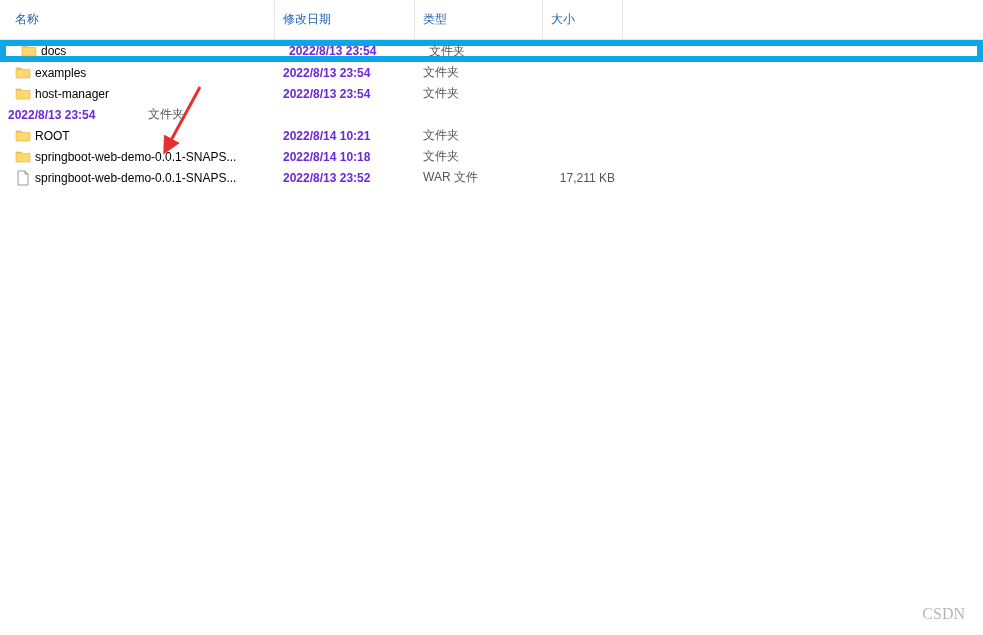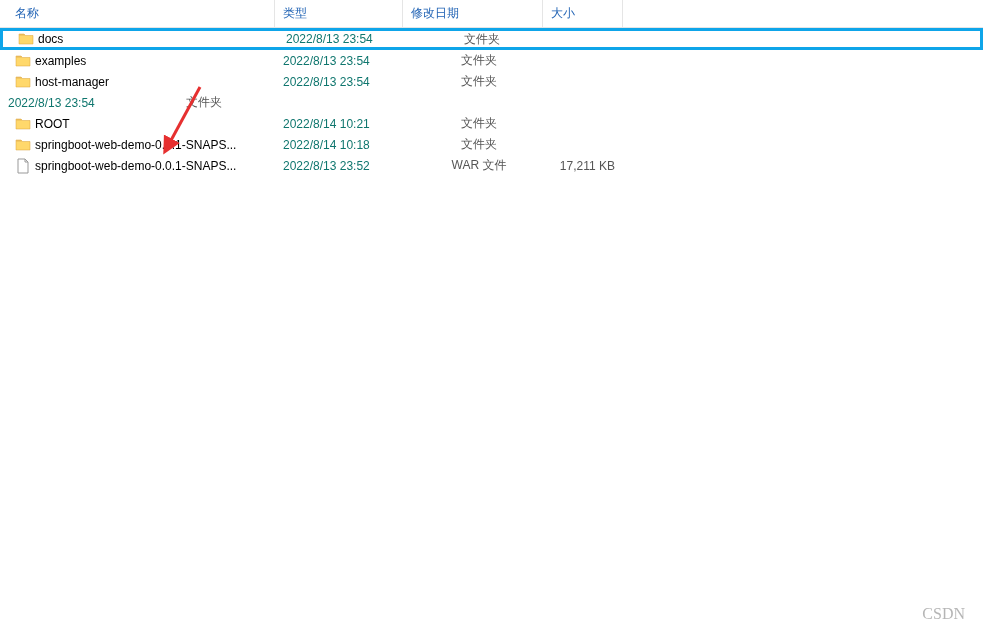--- a/index.html
+++ b/index.html
@@ -17,21 +17,21 @@
       position: relative;
       overflow: hidden;
     }
     .file-explorer {
       width: 100%;
       height: 100%;
     }
     .header-row {
       display: flex;
       align-items: center;
-      height: 28px;
+      height: 40px;
       border-bottom: 1px solid #e5e5e5;
       color: #1a5fb4;
       font-size: 12px;
     }
     .header-cell {
       padding: 4px 8px;
       border-right: 1px solid #e5e5e5;
       height: 100%;
       display: flex;
       align-items: center;
@@ -45,39 +45,39 @@
       width: 100%;
     }
     .file-row {
       display: flex;
       align-items: center;
       height: 21px;
       font-size: 12px;
       color: #000000;
     }
     .file-row.selected {
-      border: 3px solid #0ea5e9;
+      border: 6px solid #0ea5e9;
       background: #ffffff;
       height: 22px;
     }
     .file-cell {
       padding: 2px 8px;
       white-space: nowrap;
       overflow: hidden;
       text-overflow: ellipsis;
     }
     .cell-name {
       width: 275px;
       padding-left: 15px;
       display: flex;
       align-items: center;
       gap: 4px;
     }
-    .cell-date { width: 140px; color: #0f766e; }
-    .cell-type { width: 128px; color: #555; text-align: center; }
+    .cell-date { width: 140px; color: #6d28d9; font-weight: bold; }
+    .cell-type { width: 128px; color: #555; }
     .cell-size { width: 80px; text-align: right; color: #555; }
     .folder-icon {
       width: 16px;
       height: 14px;
       display: inline-flex;
       align-items: center;
       justify-content: center;
       flex-shrink: 0;
     }
     .folder-icon svg {
@@ -110,22 +110,22 @@
       gap: 4px;
       align-items: center;
     }
   </style>
 </head>
 <body>
 
 <div class="file-explorer">
   <div class="header-row">
     <div class="header-cell col-name">名称</div>
+    <div class="header-cell col-date">修改日期</div>
     <div class="header-cell col-type">类型</div>
-    <div class="header-cell col-date">修改日期</div>
     <div class="header-cell col-size">大小</div>
   </div>
   <div class="file-list" id="file-list">
       <div class="file-row selected">
         <div class="file-cell cell-name">
           <span class="folder-icon">
             <svg viewBox="0 0 16 14">
               <path d="M1 2 L6 2 L7.5 3.5 L15 3.5 L15 12 L1 12 Z" fill="#ffd86b" stroke="#d9a23a" stroke-width="0.5"></path>
               <path d="M1 2 L6 2 L7.5 3.5 L1 3.5 Z" fill="#e8b858"></path>
             </svg>

